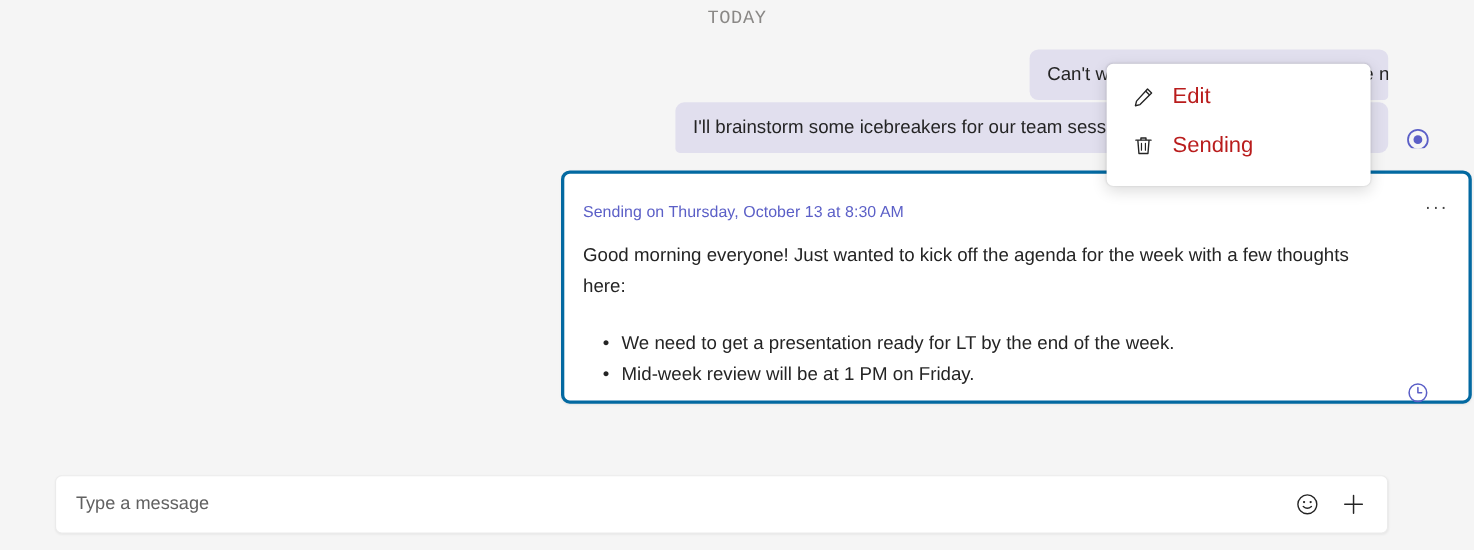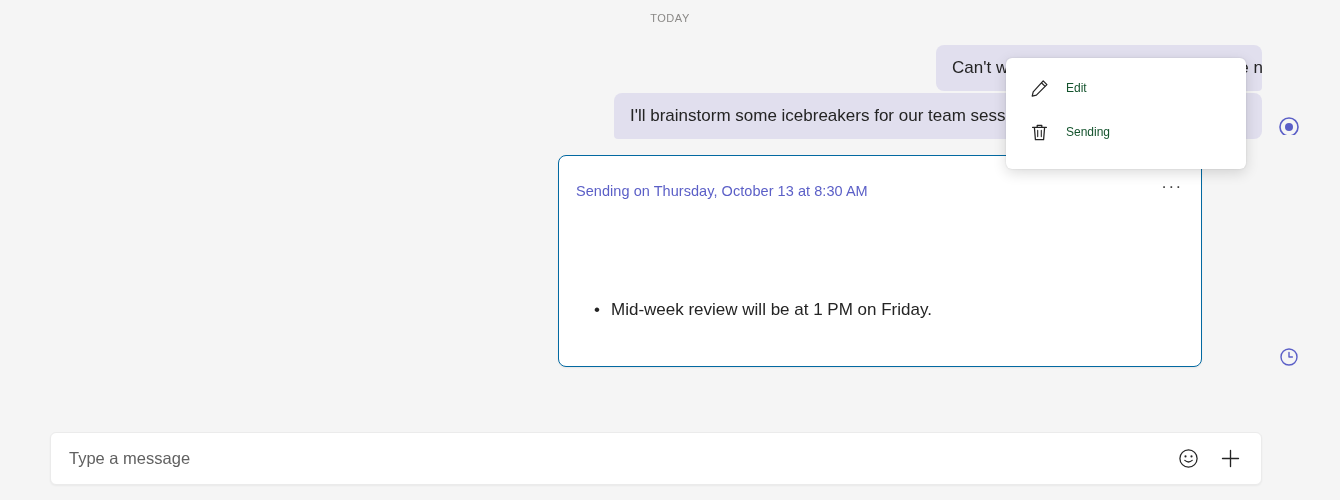--- a/index.html
+++ b/index.html
@@ -25,24 +25,25 @@
   }
 
   
   #day-divider {
     position: absolute;
     left: 0; top: 8px;
     width: 1340px;
     text-align: center;
   }
   #day-divider .label {
-    font-size: 11px;
+    font-size: 17px;
     letter-spacing: 0.55px;
     color: #8a8886;
     text-transform: uppercase;
+    font-family: Liberation Mono, monospace;
   }
 
   
   .bubble {
     position: absolute;
     background: #e1dfee;
     border-radius: 8px;
     color: #242424;
     font-size: 17px;
     line-height: 22px;
@@ -59,27 +60,26 @@
   #bubble-2 {
     left: 614px; top: 93px;
     width: 648px; height: 46px;
     border-radius: 8px 8px 8px 4px;
   }
 
   
   #scheduled-card {
     position: absolute;
     left: 510px; top: 155px;
-    width: 644px; height: 212px;
+    width: 828px; height: 212px;
     background: #ffffff;
-    border: 1px solid #0369a1;
+    border: 3px solid #0369a1;
     border-radius: 8px;
     box-sizing: border-box;
     box-shadow: 0 1px 2px rgba(0,0,0,0.06);
-    margin-left: 48px;
   }
   #scheduled-status {
     position: absolute;
     left: 17px; top: 27px;
     font-size: 14.5px;
     color: #5b5fc7;
     letter-spacing: 0.05px;
   }
   #card-more-button {
     position: absolute;
@@ -157,22 +157,22 @@
   .menu-item .mi-icon {
     width: 22px; height: 22px;
     margin-right: 16px;
     display: flex;
     align-items: center;
     justify-content: center;
     color: #242424;
     flex: none;
   }
   .menu-item .mi-label {
-    font-size: 12px;
-    color: #14532d;
+    font-size: 20px;
+    color: #b91c1c;
   }
 
   
   #compose-bar {
     position: absolute;
     left: 50px; top: 432px;
     width: 1212px; height: 53px;
     background: #ffffff;
     border: 1px solid #ebebeb;
     border-radius: 6px;
@@ -217,22 +217,24 @@
 
   <div class="bubble" id="bubble-1">Can't wait to see everyone at the offsite next week!</div>
 
   <div class="bubble" id="bubble-2">I'll brainstorm some icebreakers for our team session tomorrow.</div>
 
   <div id="scheduled-card">
     <div id="scheduled-status">Sending on Thursday, October 13 at 8:30 AM</div>
 
     <div id="card-more-button">···</div>
 
+    <div id="card-body">Good morning everyone! Just wanted to kick off the agenda for the week with a few thoughts here:</div>
 
     <ul id="card-list">
+      <li>We need to get a presentation ready for LT by the end of the week.</li>
       <li>Mid-week review will be at 1 PM on Friday.</li>
     </ul>
   </div>
 
   <div class="rail-icon" id="read-indicator">
     <svg width="22" height="22" viewBox="0 0 22 22" aria-hidden="true">
       <circle cx="11" cy="14" r="9" fill="none" stroke="#5b5fc7" stroke-width="1.6"></circle>
       <circle cx="11" cy="14" r="4" fill="#5b5fc7"></circle>
     </svg>
   </div>

